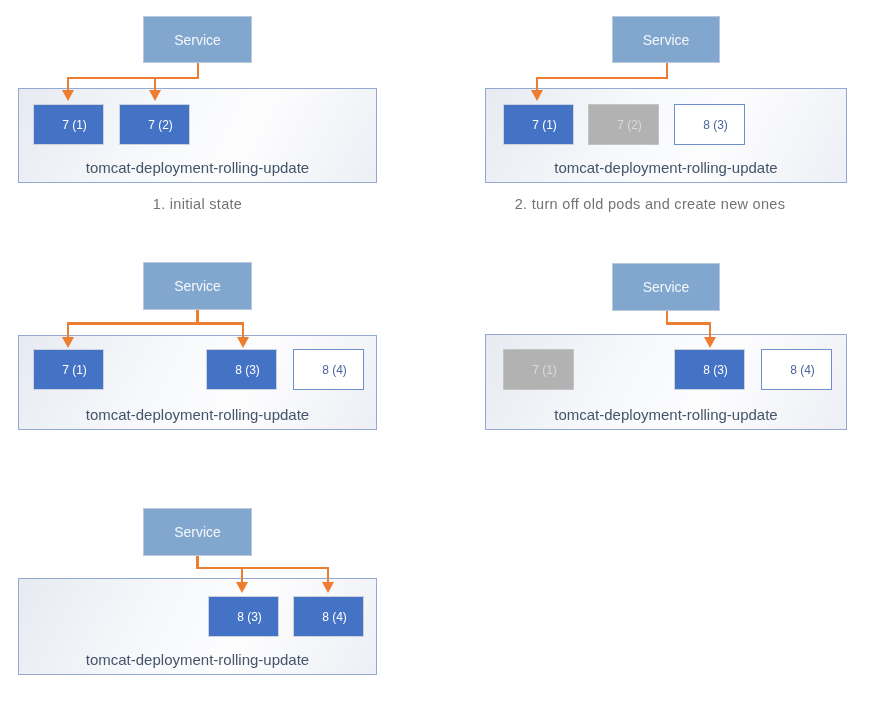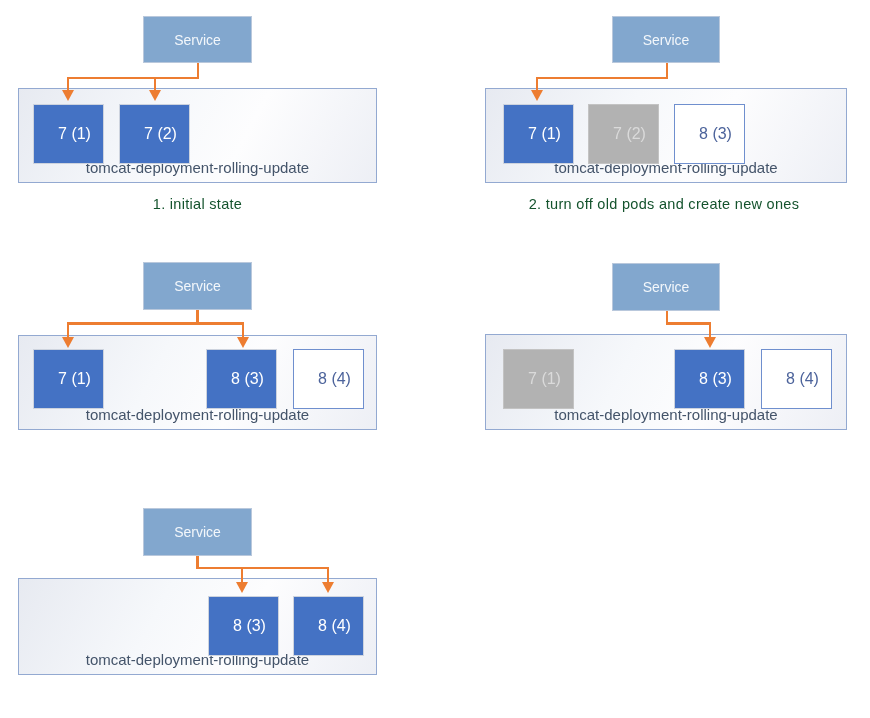--- a/index.html
+++ b/index.html
@@ -17,29 +17,29 @@
     position:absolute;box-sizing:border-box;
     border:1.5px solid #93a9d1;
     background:linear-gradient(118deg,#e7eaf1 0%,#f6f8fb 38%,#fdfdfe 62%,#edeff5 100%);
     z-index:1;
   }
   .deployment-label{
     position:absolute;left:0;right:0;bottom:6px;text-align:center;
     color:#44546A;font-size:15px;
   }
   .pod{
-    position:absolute;width:71px;height:60px;box-sizing:border-box;
+    position:absolute;width:71px;height:41px;box-sizing:border-box;
     display:flex;align-items:center;justify-content:center;
-    padding-left:12px;font-size:16px;z-index:2;
+    padding-left:12px;font-size:12px;z-index:2;
   }
   .pod.active{background:#4472C4;border:1px solid #cdd3de;color:#ffffff;}
   .pod.inactive{background:#B2B2B2;border:1px solid #c3c3c3;color:#DADADA;}
   .pod.new{background:#ffffff;border:1.5px solid #6F8FCE;color:#4C639B;}
   .caption{
-    position:absolute;text-align:center;color:#14532d;font-size:14.5px;letter-spacing:.3px;
+    position:absolute;text-align:center;color:#737373;font-size:14.5px;letter-spacing:.3px;
   }
   .aline{position:absolute;background:#ED7D31;z-index:3;}
   .ahead{
     position:absolute;width:0;height:0;z-index:3;
     border-left:6.5px solid transparent;border-right:6.5px solid transparent;
     border-top:11px solid #ED7D31;
   }
 </style>
 </head>
 <body>
@@ -81,21 +81,21 @@
         </div>
       <div class="deployment-label">tomcat-deployment-rolling-update</div>
     </div>
     <div class="service" style="left:612px;top:16px;width:108px;height:47px">
         <span>Service</span>
       </div>
     <div class="aline" style="left:665.75px;top:63px;width:2.5px;height:15px"></div>
     <div class="aline" style="left:535.75px;top:76.5px;width:132.5px;height:2.5px"></div>
     <div class="aline" style="left:535.75px;top:76.5px;width:2.5px;height:14px"></div>
     <div class="ahead" style="left:530.5px;top:90px"></div>
-    <div class="caption" style="left:483px;top:196px;width:362px">2. turn off old pods and create new ones</div>
+    <div class="caption" style="left:469px;top:196px;width:362px">2. turn off old pods and create new ones</div>
   </section>
 
   <section class="panel">
     <div class="deployment" style="left:18px;top:335px;width:359px;height:95px">
       <div class="pod active" style="left:14px;top:13px">
           <span>7 (1)</span>
         </div>
       <div class="pod active" style="left:187px;top:13px">
           <span>8 (3)</span>
         </div>

